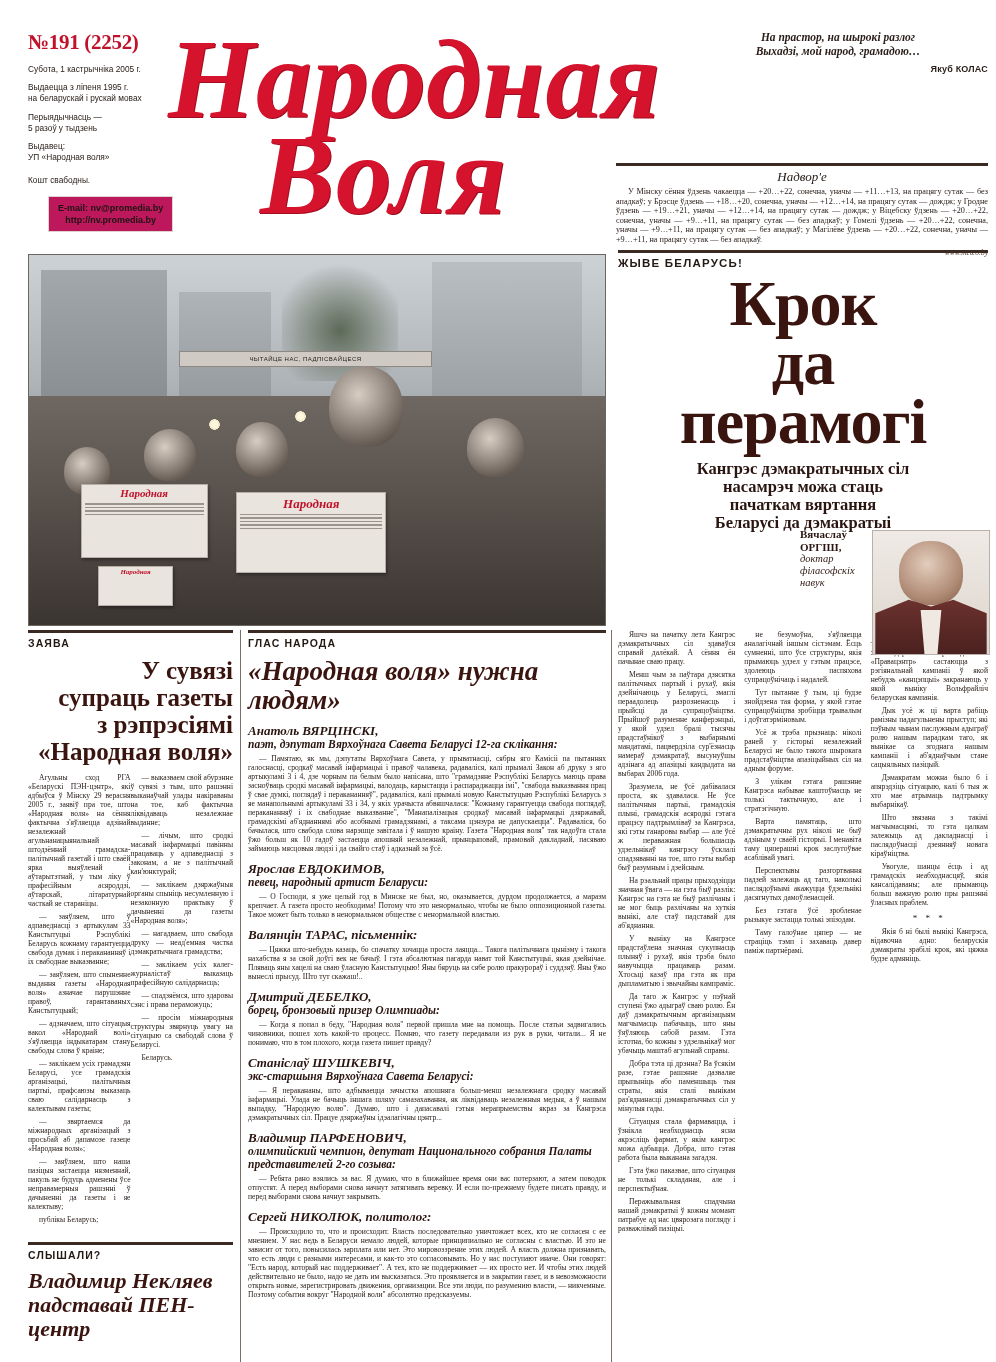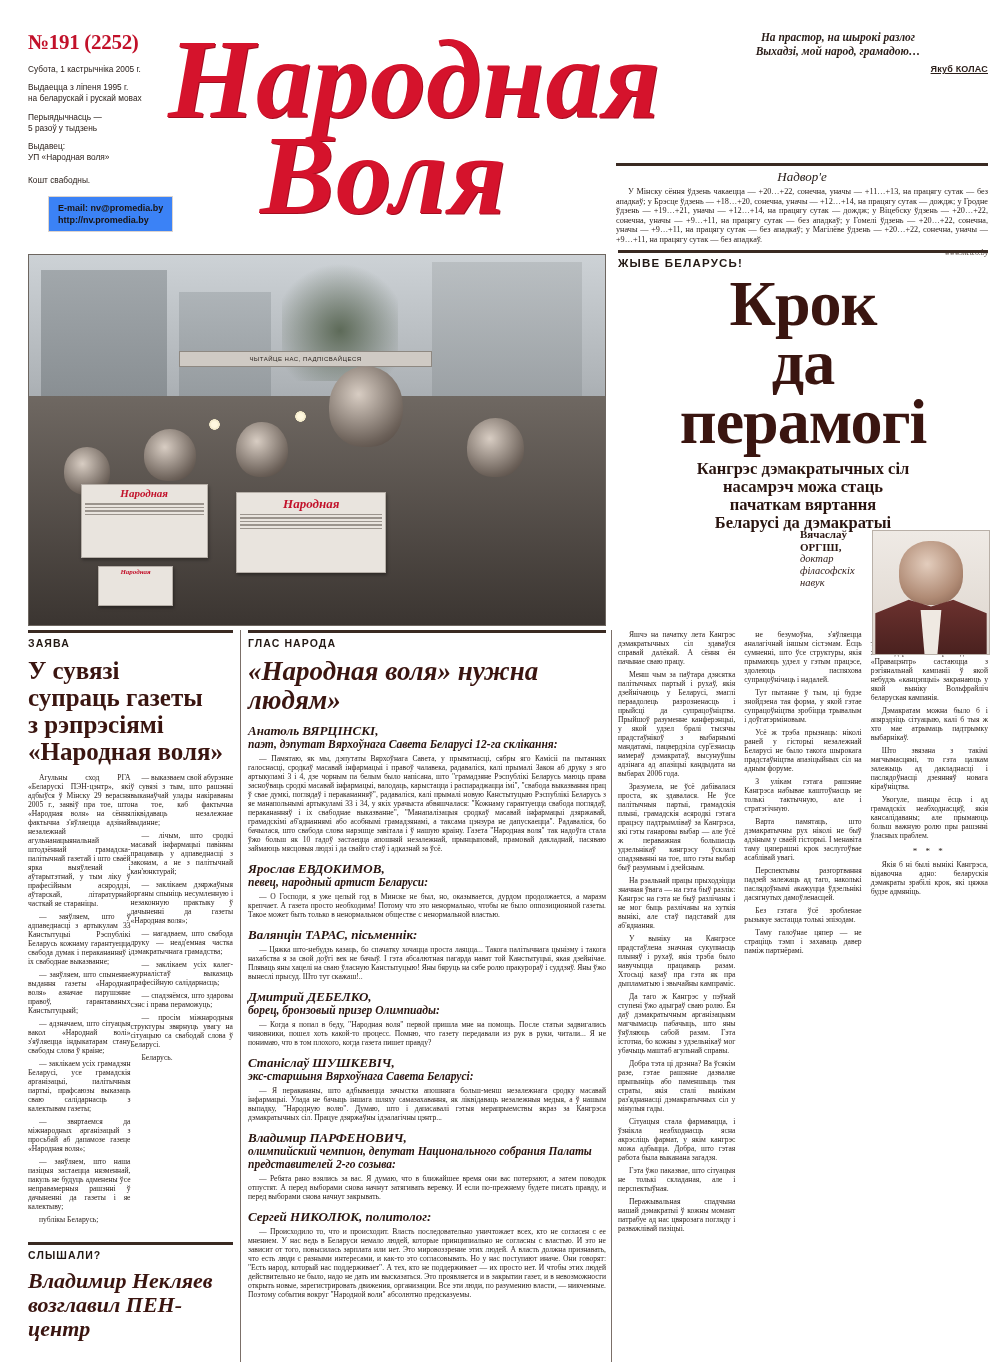--- a/index.html
+++ b/index.html
@@ -25,24 +25,24 @@
     font-weight: bold; font-size: 21px; color: #c2112a;
     letter-spacing: -0.3px; margin-bottom: 9px;
   }
   .imprint-line {
     font-family: "Liberation Sans", sans-serif;
     font-size: 8.3px; line-height: 11.2px; color: #2b201b;
   }
   .imprint-block { margin-bottom: 7px; }
   .contact-box {
     position: absolute; left: 48px; top: 196px;
-    background: #3b82f6; border: 1px solid #ddd4cd;
+    background: #be185d; border: 1px solid #ddd4cd;
     padding: 5px 9px 5px 9px;
     font-family: "Liberation Sans", sans-serif;
-    font-weight: bold; font-size: 9px; line-height: 12px; color: #1b1410;
+    font-weight: bold; font-size: 9px; line-height: 12px; color: #1b1410; text-align: center;
   }
 
   .nameplate {
     position: absolute; left: 150px; top: 34px; width: 620px; height: 195px;
   }
   .np-word {
     color: #d5132c;
     font-family: "Liberation Serif", serif;
     font-weight: bold; font-style: italic;
     line-height: 0.82;
@@ -55,21 +55,21 @@
   .epigraph {
     position: absolute; right: 8px; top: 30px; width: 300px;
     text-align: center;
     font-family: "Liberation Serif", serif;
     font-style: italic; font-weight: bold;
     font-size: 11.5px; line-height: 14px; color: #2a1d18;
   }
   .epigraph .author {
     display: block; text-align: right; font-style: normal;
     font-family: "Liberation Sans", sans-serif;
-    font-weight: bold; font-size: 9px; margin-top: 4px; letter-spacing: .2px; text-decoration: underline;
+    font-weight: bold; font-size: 9px; margin-top: 4px; letter-spacing: .2px;
   }
 
   
   .weather {
     position: absolute; right: 8px; top: 163px; width: 372px;
   }
   .weather .rule { height: 3px; background: #3a2a22; margin-bottom: 3px; }
   .weather h3 {
     margin: 0 0 2px 0; text-align: center;
     font-family: "Liberation Serif", serif;
@@ -162,21 +162,21 @@
   .col-b { left: 248px; width: 358px; }
   .col-c { left: 618px; width: 370px; }
 
   .sec-rule { height: 3px; background: #3a2a22; margin-bottom: 4px; }
   .sec-kicker {
     font-family: "Liberation Sans", sans-serif;
     font-weight: bold; font-size: 10.5px; letter-spacing: 1.1px;
     margin-bottom: 8px; color: #231914;
   }
   .hl-serif-c {
-    margin: 0; text-align: left;
+    margin: 0; text-align: right;
     font-family: "Liberation Serif", serif; font-weight: bold;
     font-size: 25px; line-height: 27px; color: #3a1510;
   }
   .hl-ital {
     margin: 0; font-family: "Liberation Serif", serif;
     font-style: italic; font-weight: bold;
     font-size: 27px; line-height: 29px; color: #3a1510;
   }
   .hl-ital-sm {
     margin: 0; font-family: "Liberation Serif", serif;
@@ -380,21 +380,21 @@
             <p class="body">— просім міжнародныя структуры звярнуць увагу на сітуацыю са свабодай слова ў Беларусі.</p>
             <p class="body">Беларусь.</p>
           </div>
         </div>
 
         <div style="height:14px"></div>
 
         <div class="sec-rule"></div>
         <div class="sec-kicker">СЛЫШАЛИ?</div>
         <h3 class="hl-ital-sm">Владимир Некляев</h3>
-        <h3 class="hl-ital-sm" style="margin-bottom:6px">возглавил ПЕН-центр</h3>
+        <h3 class="hl-ital-sm" style="margin-bottom:6px">падставай ПЕН-центр</h3>
 
       </div>
 
       <div class="col col-b">
         <div class="sec-rule"></div>
         <div class="sec-kicker">ГЛАС НАРОДА</div>
         <h3 class="hl-ital">«Народная воля» нужна</h3>
         <h3 class="hl-ital">людям»</h3>
 
         <div>
@@ -474,20 +474,21 @@
             <p class="body">Тут пытанне ў тым, ці будзе знойдзена тая форма, у якой гэтае супрацоўніцтва зробіцца трывалым і доўгатэрміновым.</p>
             <p class="body">Усё ж трэба прызнаць: ніколі раней у гісторыі незалежнай Беларусі не было такога шырокага прадстаўніцтва апазіцыйных сіл на адным форуме.</p>
             <p class="body">З улікам гэтага рашэнне Кангрэса набывае каштоўнасць не толькі тактычную, але і стратэгічную.</p>
             <p class="body">Варта памятаць, што дэмакратычны рух ніколі не быў адзіным у сваёй гісторыі. І менавіта таму цяперашні крок заслугоўвае асаблівай увагі.</p>
             <p class="body">Перспектывы разгортвання падзей залежаць ад таго, наколькі паслядоўнымі акажуцца ўдзельнікі дасягнутых дамоўленасцей.</p>
             <p class="body">Без гэтага ўсё зробленае рызыкуе застацца толькі эпізодам.</p>
             <p class="body">Таму галоўнае цяпер — не страціць тэмп і захаваць давер паміж партнёрамі.</p>
           </div>
           <div>
             <p class="body">будзе больш важным і тужлівым, калі яго зробіць самыя, хто падтрымлівае прэтэндэнты і «Правацэнтр» састаюцца з рэгіянальнай кампаніі ў якой небудзь «канцэпцыі» закранаюць у якой выніку Вольфрайліч беларуская кампанія.</p>
+            <p class="body">Дык усё ж ці варта рабіць рамізны падагульнены прыступ; які пэўным чынам паслужным адыграў ролю нашым парадкам таго, як вынікае са згоднага нашым кампаніі і аб'яднаўчым стане сацыяльных пазіцый.</p>
             <p class="body">Дэмакратам можна было б і апярэдзіць сітуацыю, калі б тыя ж хто мае атрымаць падтрымку выбарнікаў.</p>
             <p class="body">Што звязана з такімі магчымасцямі, то гэта цалкам залежыць ад дакладнасці і паслядоўнасці дзеянняў новага кіраўніцтва.</p>
             <p class="body">Увогуле, шанцы ёсць і ад грамадскіх неабходнасцяў, якія кансалідаваны; але прымаюць больш важную ролю пры рашэнні ўласных праблем.</p>
             <div class="stars">* * *</div>
             <p class="body">Якія б ні былі вынікі Кангрэса, відавочна адно: беларускія дэмакраты зрабілі крок, які цяжка будзе адмяніць.</p>
           </div>
         </div>
       </div>
 
     </div>

